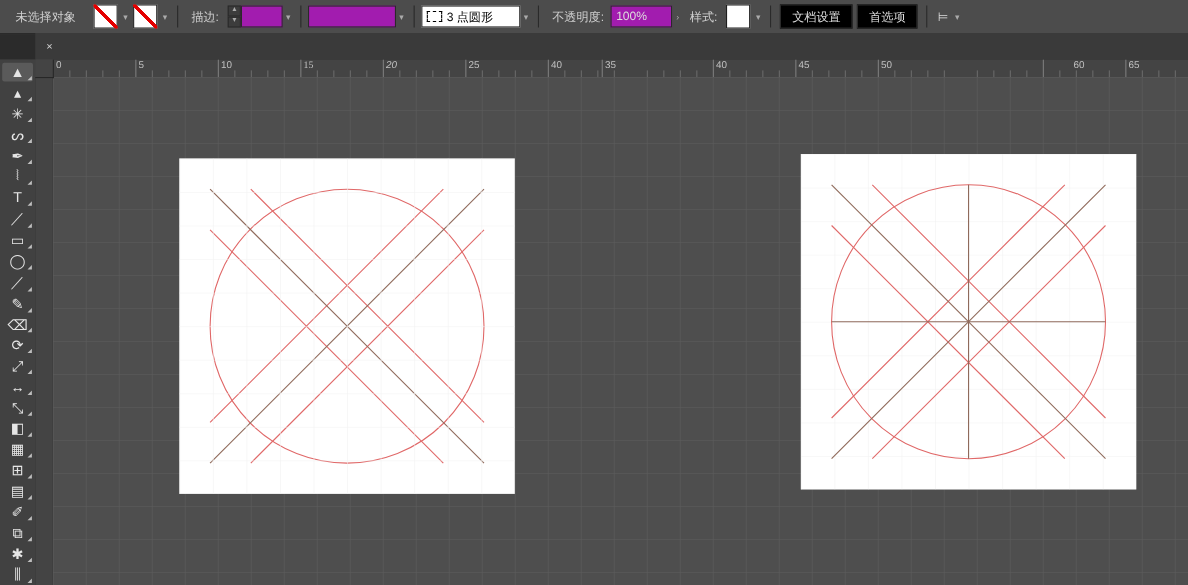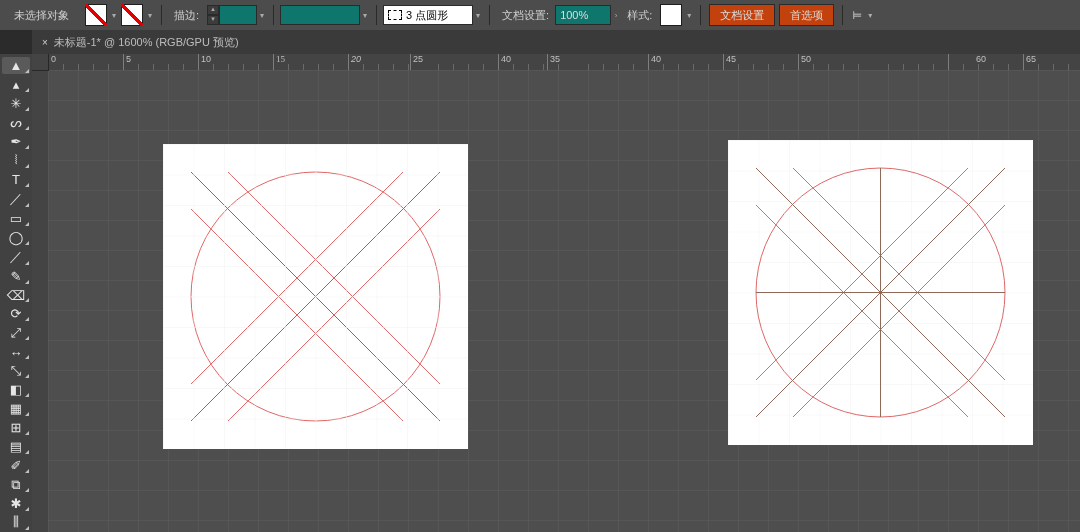--- a/index.html
+++ b/index.html
@@ -5,26 +5,26 @@
   html,body{margin:0;padding:0;width:1080px;height:532px;background:#2b2b2b;font-family:"Microsoft YaHei",Arial,sans-serif;font-size:11px;color:#d6d6d6;overflow:hidden;}
   body{position:relative;}
 
   
   .ctrl-bar{position:absolute;left:0;top:0;width:100%;height:30px;background:#4c4c4c;border-bottom:1px solid #2a2a2a;display:flex;align-items:center;}
   .ctrl-bar .lbl{margin:0 6px;color:#cfcfcf;white-space:nowrap;}
   .ctrl-bar .spacer{width:8px;}
   .swatch{width:20px;height:20px;border:1px solid #1e1e1e;position:relative;background:#fff;margin:0 2px;}
   .swatch.none::after{content:"";position:absolute;left:-1px;top:-1px;right:-1px;bottom:-1px;background:linear-gradient(to top right,transparent 45%,#e30000 45%,#e30000 55%,transparent 55%);}
   .sep{width:1px;height:20px;background:#2a2a2a;margin:0 6px;}
-  .mini-in{height:18px;background:#0f766e;border:1px solid #2a2a2a;color:#ddd;padding:0 4px;display:flex;align-items:center;}
+  .mini-in{height:18px;background:#a21caf;border:1px solid #2a2a2a;color:#ddd;padding:0 4px;display:flex;align-items:center;}
   .mini-in.w28{width:28px;} .mini-in.w70{width:70px;} .mini-in.w80{width:80px;background:#fff;color:#000;} .mini-in.w46{width:46px;}
   .spin{display:flex;flex-direction:column;margin-left:2px;}
   .spin div{width:10px;height:8px;background:#3c3c3c;border:1px solid #2a2a2a;line-height:6px;text-align:center;font-size:7px;color:#aaa;}
   .dd{width:10px;height:20px;display:flex;align-items:center;justify-content:center;font-size:8px;color:#aaa;}
-  .btn{height:20px;padding:0 10px;background:#c2410c;border:1px solid #2a2a2a;display:flex;align-items:center;color:#ddd;margin:0 2px;}
+  .btn{height:20px;padding:0 10px;background:#000000;border:1px solid #2a2a2a;display:flex;align-items:center;color:#ddd;margin:0 2px;}
   .dash-prev{width:12px;height:8px;border:1px dashed #000;background:#fff;margin-right:4px;}
 
   
   .tab-row{position:absolute;left:32px;right:0;top:30px;height:24px;background:#3a3a3a;border-bottom:1px solid #222;display:flex;align-items:center;}
   .tab{display:flex;align-items:center;padding:0 10px;color:#bdbdbd;font-size:11px;}
   .tab .x{margin-right:6px;font-size:10px;color:#d0d0d0;}
 
   
   .toolbox{position:absolute;left:0;top:54px;width:32px;bottom:0;background:#414141;border-right:1px solid #222;display:flex;flex-direction:column;align-items:center;padding-top:2px;}
   .tool{width:28px;height:22px;margin:1px 0;display:flex;align-items:center;justify-content:center;border-radius:2px;}
@@ -69,38 +69,37 @@
       <span></span>
     </div>
   <div class="dd">▾</div>
   <div class="sep"></div>
   <div class="mini-in w80">
       <span class="dash-prev"></span>
       <span style="color:#000">3 点圆形</span>
     </div>
   <div class="dd">▾</div>
   <div class="sep"></div>
-  <span class="lbl">文档设置:</span>
+  <span class="lbl">不透明度:</span>
   <div class="mini-in w46">100%</div>
   <div class="dd">›</div>
   <span class="lbl">样式:</span>
   <div class="swatch" style="background:#fff"></div>
   <div class="dd">▾</div>
   <div class="sep"></div>
   <div class="btn">文档设置</div>
   <div class="btn">首选项</div>
   <div class="sep"></div>
   <div style="width:16px;height:16px;color:#ddd;display:flex;align-items:center;justify-content:center">⊨</div>
   <div class="dd">▾</div>
 </div>
 
 <div class="tab-row">
   <div class="tab">
     <span class="x">×</span>
-    <span>未标题-1* @ 1600% (RGB/GPU 预览)</span>
   </div>
 </div>
 
 <div class="toolbox" id="toolbox">
     <div class="tool first" style="position: relative;">
       <span>▲</span>
       <div class="corner"></div>
     </div>
     <div class="tool" style="position: relative;">
       <span>▴</span>
@@ -220,21 +219,21 @@
     <div class="tick" style="left: 241px; font-family: Liberation Serif, serif;">15</div>
     <div class="tick sub" style="left: 256px;"></div>
     <div class="tick sub" style="left: 271px;"></div>
     <div class="tick sub" style="left: 286px;"></div>
     <div class="tick sub" style="left: 301px;"></div>
     <div class="tick" style="left: 316px; font-style: italic;">20</div>
     <div class="tick sub" style="left: 331px;"></div>
     <div class="tick sub" style="left: 346px;"></div>
     <div class="tick sub" style="left: 361px;"></div>
     <div class="tick sub" style="left: 376px;"></div>
-    <div class="tick" style="left: 378px;">25</div>
+    <div class="tick" style="left: 391px;">25</div>
     <div class="tick sub" style="left: 406px;"></div>
     <div class="tick sub" style="left: 421px;"></div>
     <div class="tick sub" style="left: 436px;"></div>
     <div class="tick sub" style="left: 451px;"></div>
     <div class="tick" style="left: 466px;">40</div>
     <div class="tick sub" style="left: 481px;"></div>
     <div class="tick sub" style="left: 496px;"></div>
     <div class="tick sub" style="left: 511px;"></div>
     <div class="tick sub" style="left: 526px;"></div>
     <div class="tick" style="left: 515px;">35</div>

